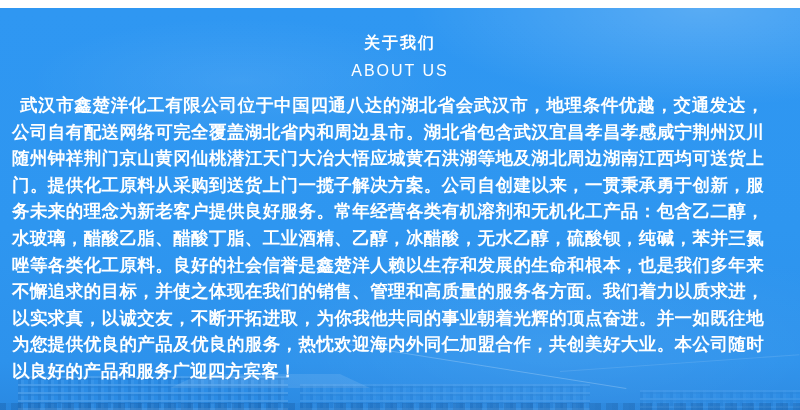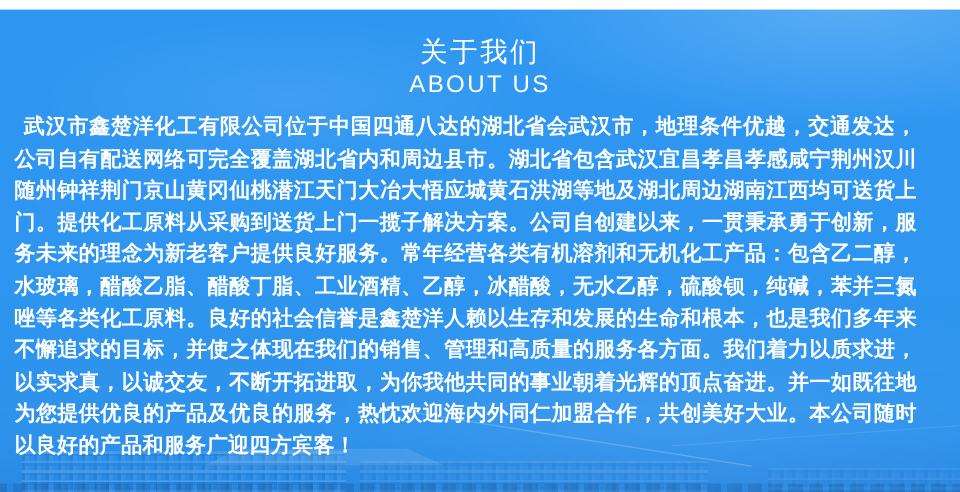--- a/index.html
+++ b/index.html
@@ -76,29 +76,29 @@
 
   .heading {
     position: relative;
     text-align: center;
     padding-top: 20px;
     z-index: 2;
   }
   .heading h1 {
     margin: 0;
     color: #ffffff;
-    font-size: 23px;
-    font-weight: normal;
+    font-size: 16px;
+    font-weight: bold;
     letter-spacing: 2px;
     line-height: 30px;
   }
   .heading .sub {
     margin-top: 2px;
     color: #ffffff;
-    font-size: 20px;
+    font-size: 16px;
     font-weight: normal;
     letter-spacing: 2px;
     line-height: 22px;
   }
 
   .about-text {
     position: relative;
     z-index: 2;
     margin: 10px 24px 0 12px;
     width: 752px;

